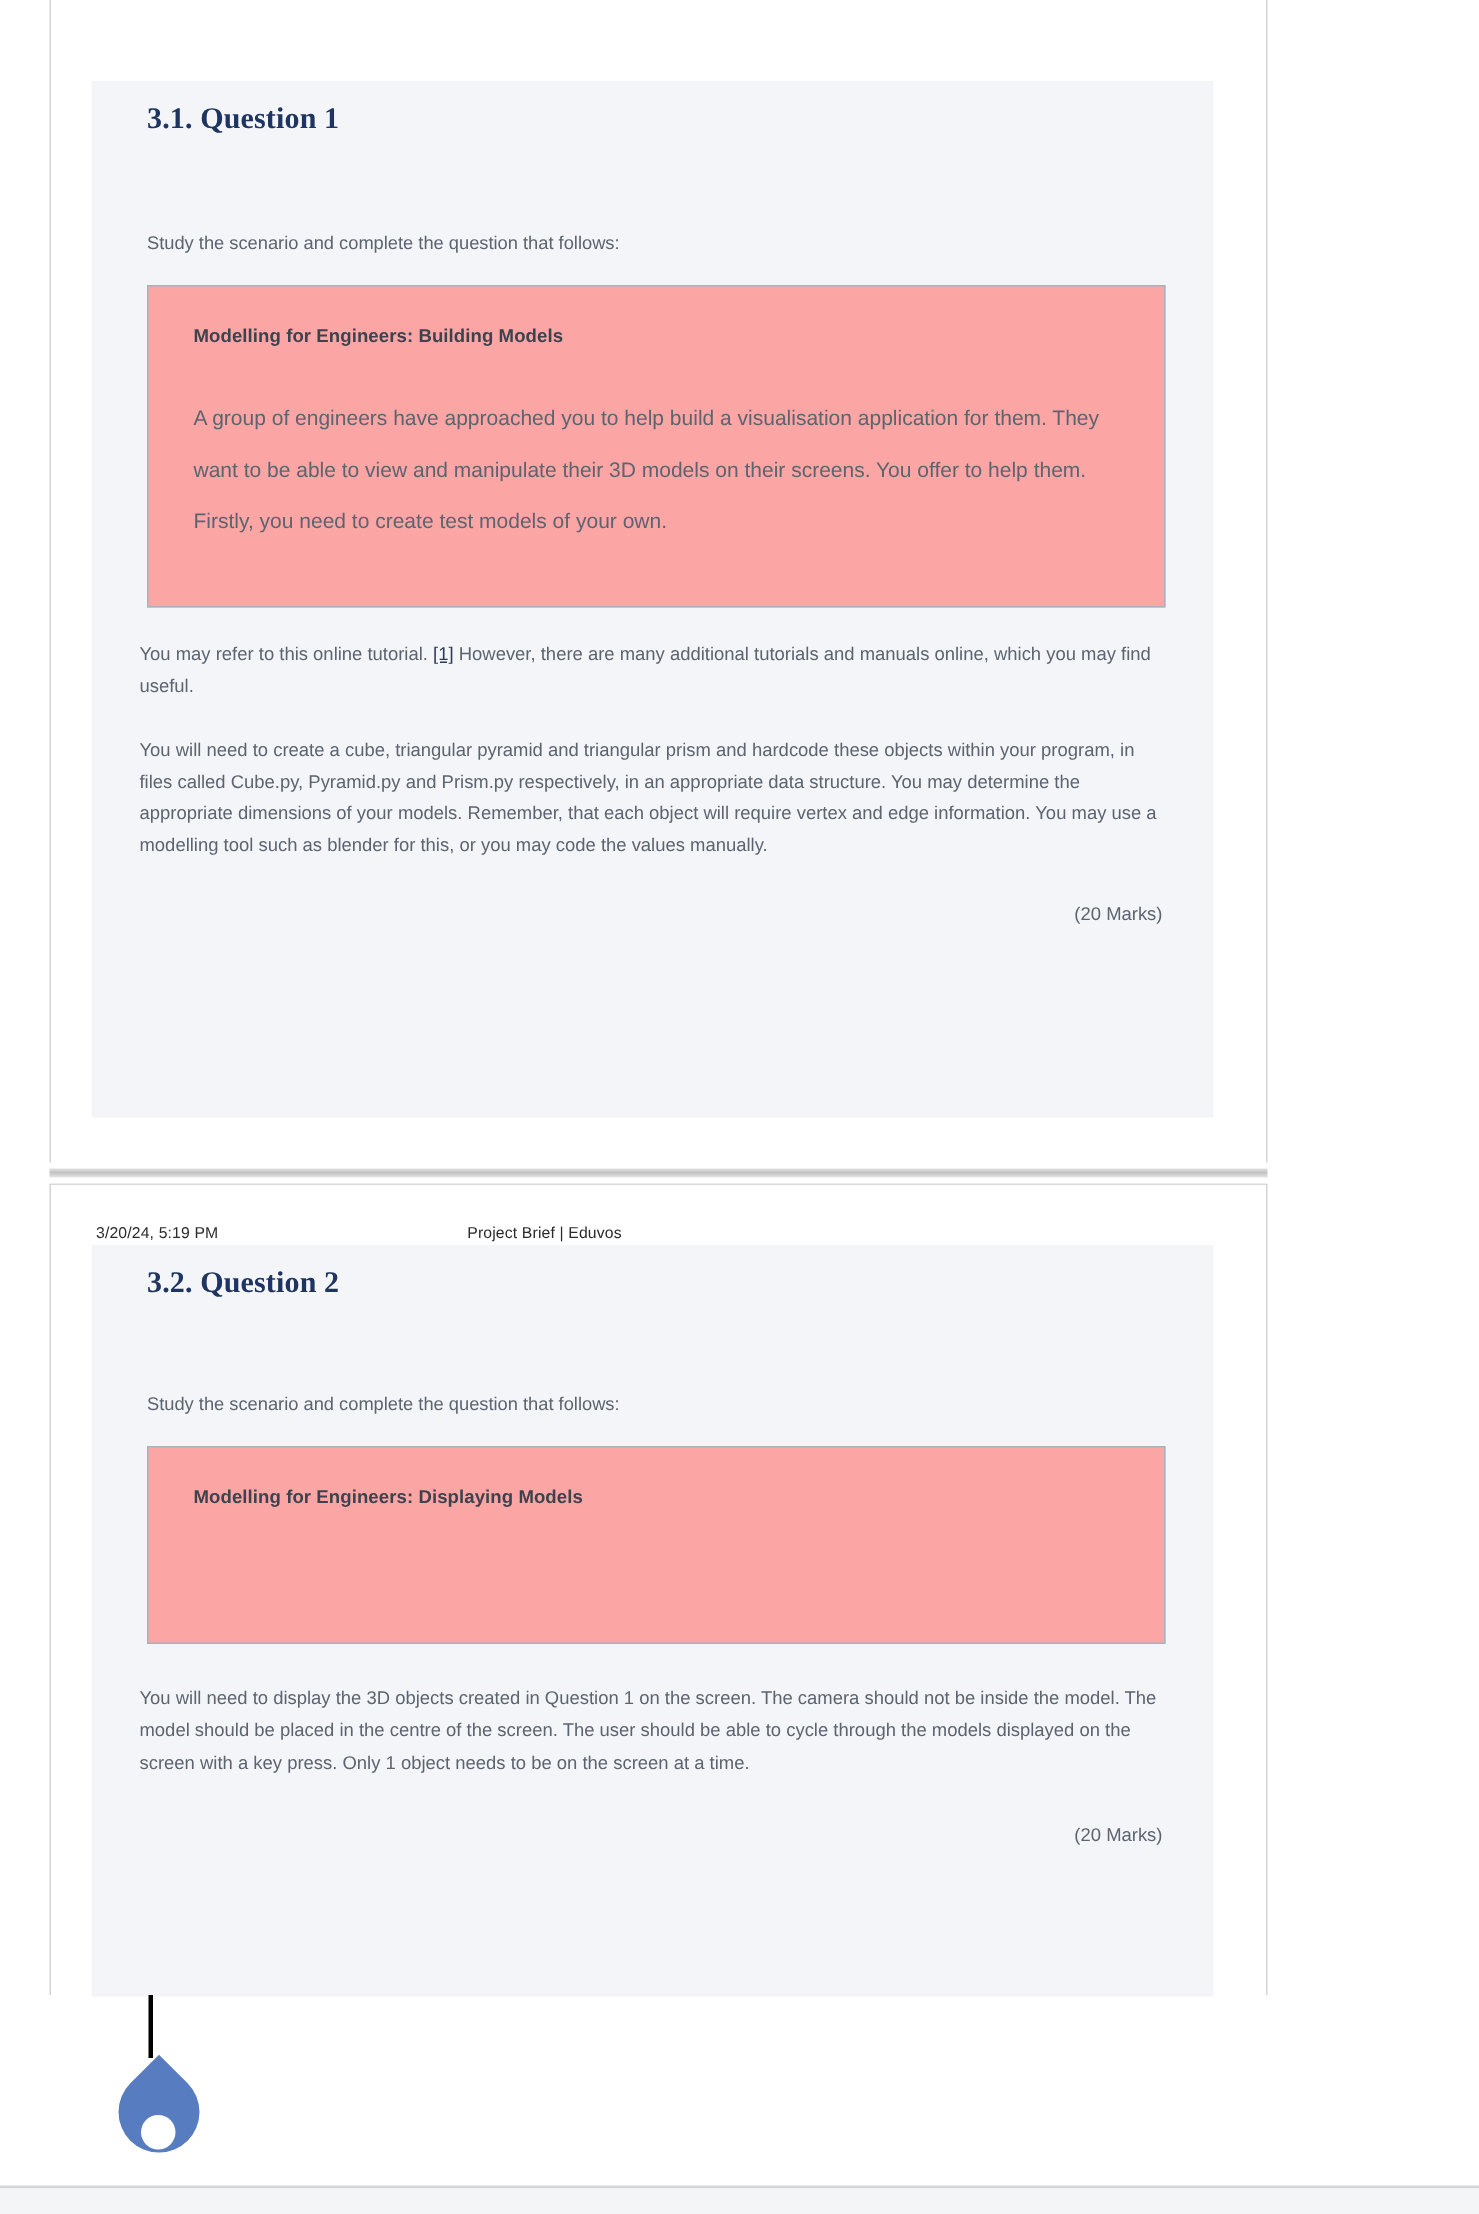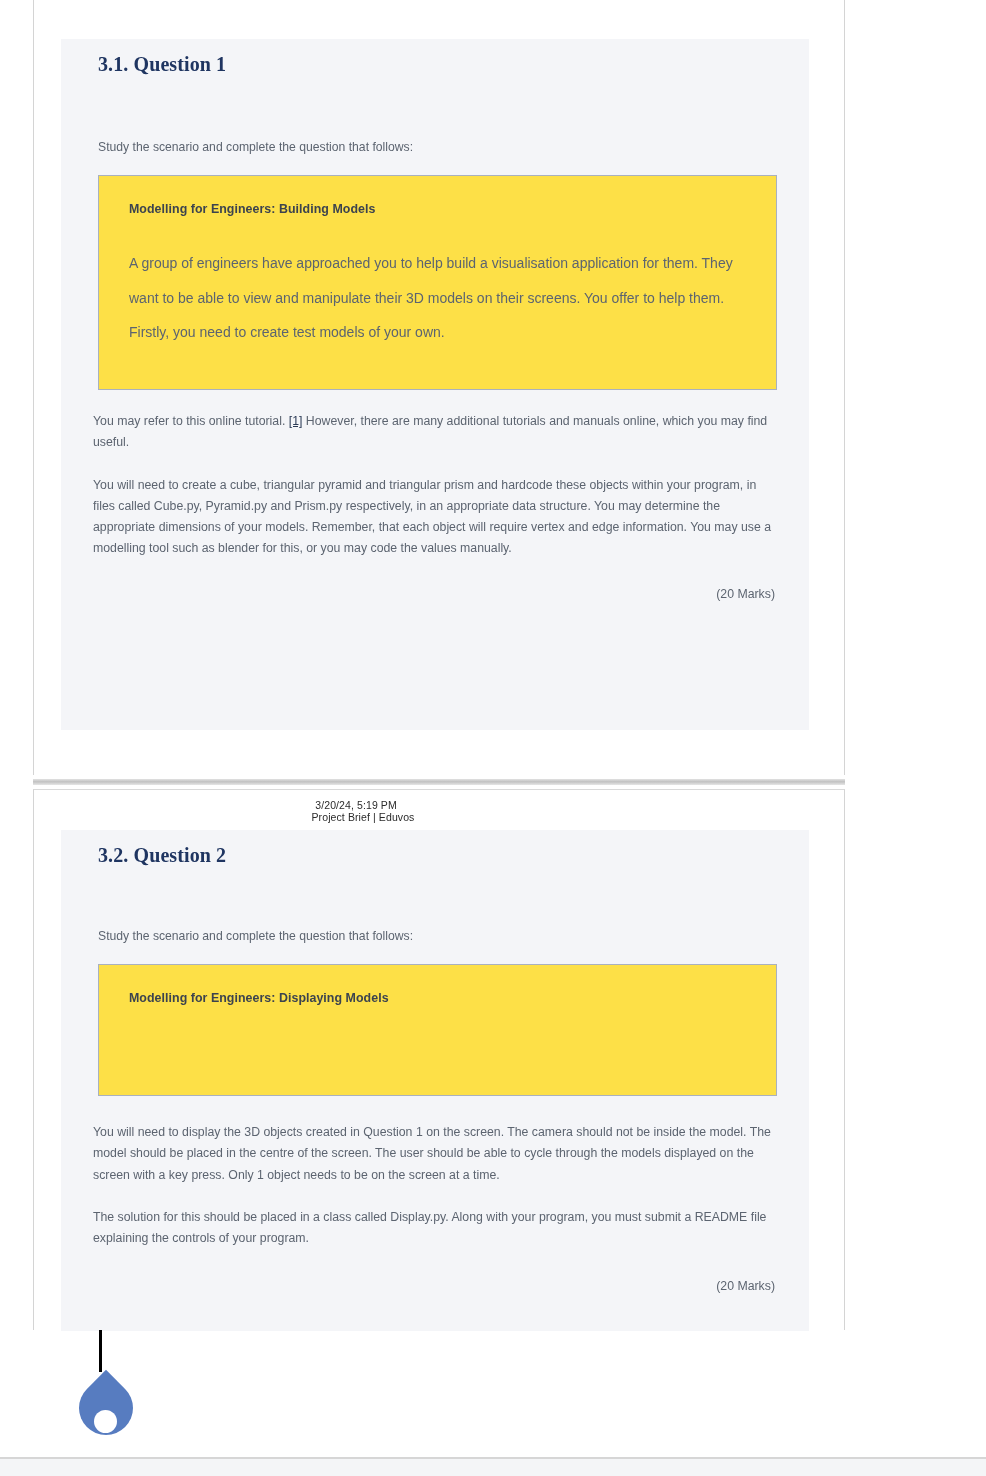--- a/index.html
+++ b/index.html
@@ -33,43 +33,42 @@
   }
   .page-gap .band{
     position:absolute;left:0;right:0;top:4px;height:6px;
     background:#c9c9c9;
     background:linear-gradient(#e2e2e2,#c2c2c2 45%,#e6e6e6);
   }
 
   
   .run-header{
     position:absolute;
-    left:30px;right:30px;top:9px;
+    left:30px;right:30px;top:24px;
     height:16px;
     display:flex;
     align-items:center;
     font-size:10.5px;
     color:#2b2b2b;
     letter-spacing:0.1px;
-    flex-direction:column;
   }
   .run-header .hdr-date{width:33%;text-align:left;}
   .run-header .hdr-title{width:34%;}
   .run-header .hdr-right{width:33%;}
 
   
   .content{
     position:absolute;
     left:27px;
     width:748px;
     background:#f4f5f8;
     box-sizing:border-box;
     padding:0 32px;
   }
-  #content-1{top:39px;height:691px;}
+  #content-1{top:54px;height:691px;}
   #content-2{top:40px;height:501px;}
 
   h2.qheading{
     font-family:"Liberation Serif", serif;
     font-size:20px;
     font-weight:bold;
     color:#1f3561;
     margin:0;
     padding:14px 0 0 5px;
     letter-spacing:0.1px;
@@ -81,21 +80,21 @@
     margin:0;
     padding:62px 0 0 5px;
     line-height:1.5;
   }
   #content-2 .lead{padding-top:60px;}
 
   
   .scenario{
     margin:19px 0 0 5px;
     border:1.5px solid #a9b1bf;
-    background:#fde047;
+    background:#fca5a5;
     box-sizing:border-box;
     padding:26px 30px 26px 30px;
   }
   #scenario-1{height:215px;}
   #scenario-2{height:132px;}
   .scenario-title{
     font-size:12.4px;
     font-weight:bold;
     color:#3c434e;
     margin:0 0 30px 0;
@@ -227,21 +226,20 @@
     <h2 class="qheading">3.2. Question 2</h2>
 
     <p class="lead">Study the scenario and complete the question that follows:</p>
 
     <div class="scenario" id="scenario-2">
       <p class="scenario-title">Modelling for Engineers: Displaying Models</p>
     </div>
 
     <p class="bodytext p-gap-lg">You will need to display the 3D objects created in Question 1 on the screen. The camera should not be inside the model. The model should be placed in the centre of the screen. The user should be able to cycle through the models displayed on the screen with a key press. Only 1 object needs to be on the screen at a time.</p>
 
-    <p class="bodytext p-gap-md">The solution for this should be placed in a class called Display.py. Along with your program, you must submit a README file explaining the controls of your program.</p>
 
     <p class="marks" id="marks-2">(20 Marks)</p>
   </div>
 </div>
 
 <div class="logo-wrap">
   <div class="logo-stem"></div>
   <div class="logo-drop">
     <div class="drop-shape"></div>
     <div class="drop-hole"></div>

